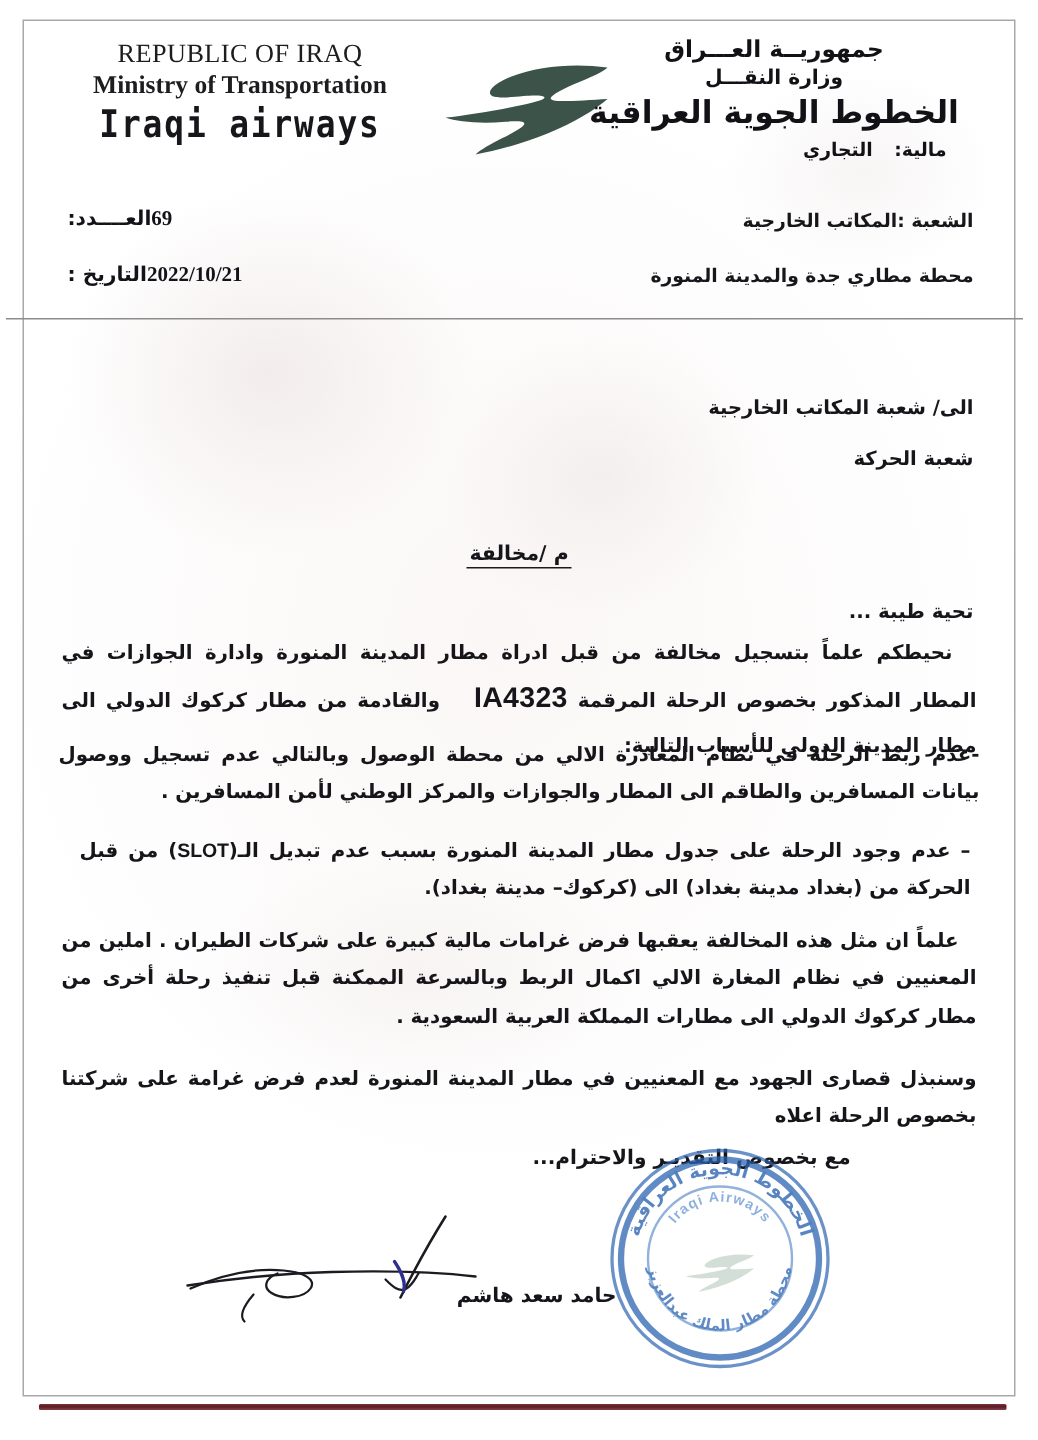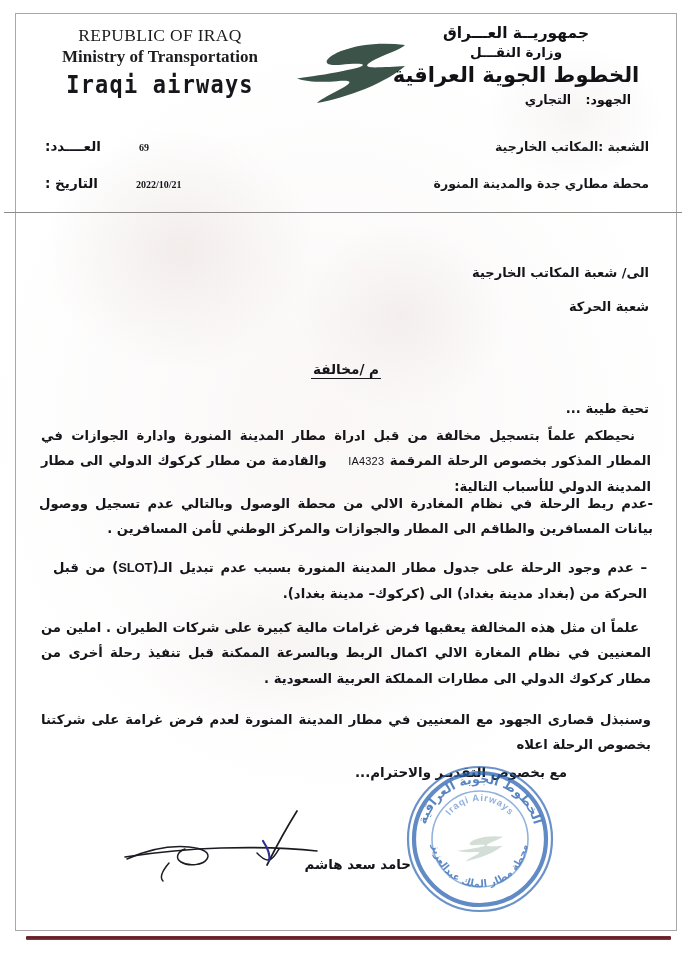--- a/index.html
+++ b/index.html
@@ -174,26 +174,25 @@
     color: #131218;
     text-align: left;
     width: 240px;
     left: 30px;
   }
   #meta-number { top: 125px; }
   #meta-date   { top: 162px; }
   .meta-row .m-label { letter-spacing: .2px; }
   .meta-row .m-value {
     font-family: "Liberation Serif", "DejaVu Serif", serif;
-    font-size: 10px;
+    font-size: 14px;
     font-weight: 700;
     margin-right: 6px;
     direction: ltr;
     display: inline-block;
-    padding-left: 38px;
   }
 
   
   #body {
     position: absolute;
     left: 15px;
     top: 215px;
     width: 662px;
     height: 700px;
     direction: rtl;
@@ -246,24 +245,24 @@
     letter-spacing: -0.1px;
   }
   #para-main   { top: 208px; text-indent: 16px; }
   #bullet-1    { top: 276px; width: 614px; right: 24px; }
   #bullet-2    { top: 340px; width: 594px; right: 30px; }
   #para-note   { top: 400px; text-indent: 12px; }
   #para-close  { top: 492px; }
 
   .flight-no {
     font-family: "Liberation Sans", "DejaVu Sans", sans-serif;
-    font-weight: 400;
+    font-weight: 700;
     direction: ltr;
     display: inline-block;
-    font-size: 11px;
+    font-size: 19px;
     letter-spacing: .2px;
   }
   .slot-word {
     font-family: "Liberation Sans", "DejaVu Sans", sans-serif;
     direction: ltr;
     display: inline-block;
     font-weight: 700;
     font-size: 13px;
   }
 
@@ -340,21 +339,21 @@
       <svg viewBox="0 0 128 78" width="128" height="78" aria-hidden="true">
         <path d="M118 10 C96 7, 72 9, 54 16 C44 20, 38 25, 40 28 C42 31, 52 30, 62 29 C70 28.3, 76 28.6, 76 30 C76 31.6, 68 33.6, 56 36 C40 39.2, 22 42, 10 43.4 C18 46.4, 34 47.6, 50 46.2 C58 45.5, 63 45.8, 62.5 47.6 C62 49.6, 56 53, 48 57 C40 61, 33 65, 30 68 C44 65.6, 62 60.4, 78 54 C96 46.7, 110 38, 118 31 C108 31.6, 96 32.4, 88 32.4 C82 32.4, 79 31.6, 80.5 29.6 C82.5 27, 92 22.4, 104 17.6 C111 14.8, 116 12, 118 10 Z" fill="#3b5349"></path>
       </svg>
     </div>
 
     <div class="ar-block">
       <div class="ar-l1">جمهوريــة العـــراق</div>
       <div class="ar-l2">وزارة النقـــل</div>
       <div class="ar-l3">الخطوط الجوية العراقية</div>
       <div class="ar-dept">
-        <span class="lbl">الجهود:</span>
+        <span class="lbl">مالية:</span>
         <span>التجاري</span>
       </div>
     </div>
 
     <div class="ar-sub" id="ar-sub-2">محطة مطاري جدة والمدينة المنورة</div>
     <div class="ar-sub" id="ar-sub-1">الشعبة :المكاتب الخارجية</div>
 
     <div class="meta-row" id="meta-number">
       <span class="m-value">69</span><span class="m-label">العــــدد:</span>
     </div>

